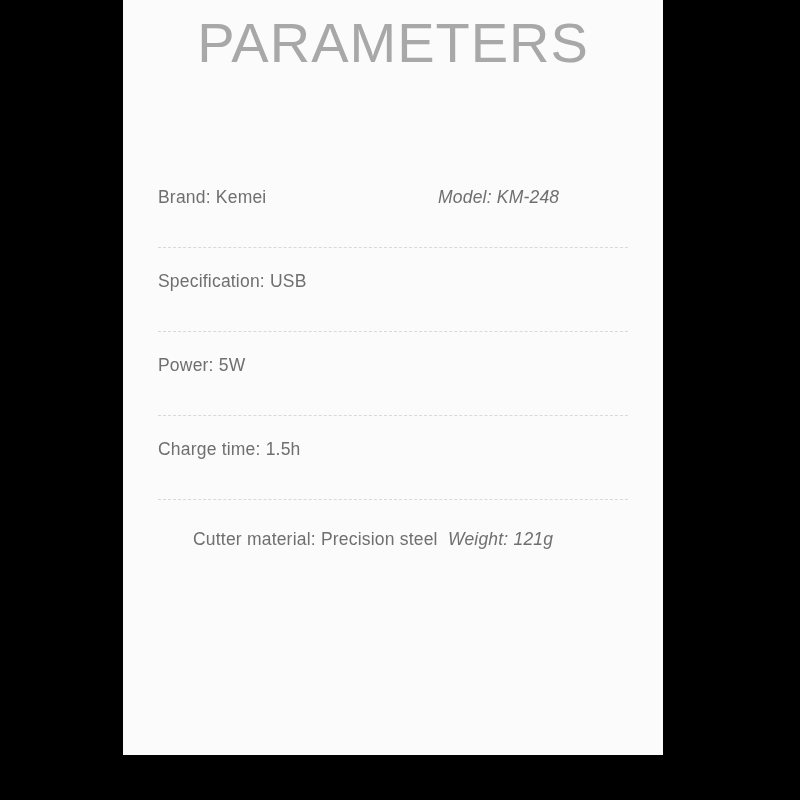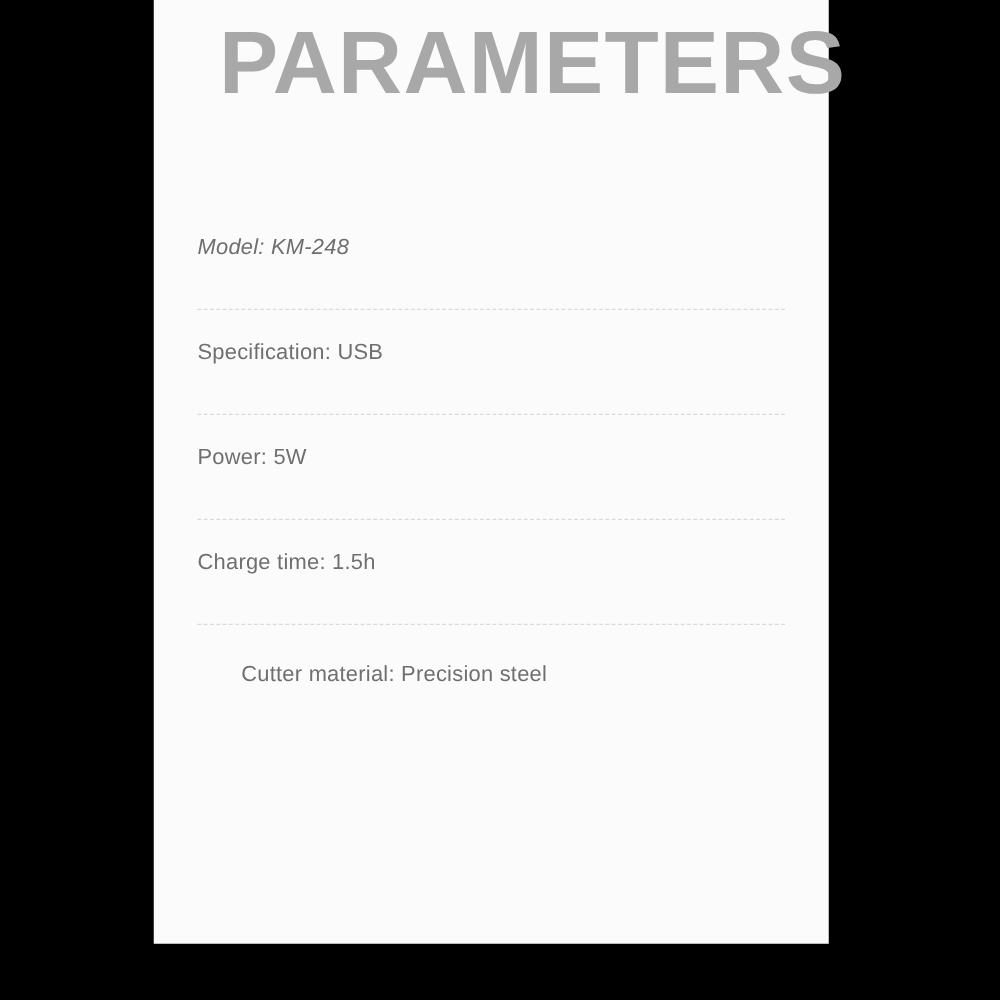--- a/index.html
+++ b/index.html
@@ -27,27 +27,26 @@
     height: 755px;
     background: #fbfbfb;
     box-sizing: border-box;
   }
   .title {
     position: absolute;
     left: 0;
     top: 14px;
     width: 540px;
     text-align: center;
-    font-size: 71px;
+    font-size: 56px;
     letter-spacing: 1px;
-    font-weight: bold;
+    font-weight: normal;
     color: #a8a8a8;
     line-height: 1.05;
     white-space: nowrap;
-    padding-left: 33px;
   }
   .rows {
     position: absolute;
     left: 35px;
     top: 165px;
     width: 470px;
   }
   .row {
     position: relative;
     height: 84px;
@@ -95,20 +94,21 @@
 
 <div id="page">
   <div class="card">
 
     <div class="title">PARAMETERS</div>
 
     <div class="rows">
 
       <div class="row">
         <div class="cells">
+          <div class="cell left">Brand:  Kemei</div>
           <div class="cell right">Model:  KM-248</div>
         </div>
         <div class="divider"></div>
       </div>
 
       <div class="row">
         <div class="cells">
           <div class="cell left">Specification:  USB</div>
         </div>
         <div class="divider"></div>
@@ -124,19 +124,20 @@
       <div class="row">
         <div class="cells">
           <div class="cell left">Charge time:  1.5h</div>
         </div>
         <div class="divider"></div>
       </div>
 
       <div class="row last">
         <div class="cells">
           <div class="cell left">Cutter material: Precision steel</div>
+          <div class="cell right">Weight:  121g</div>
         </div>
 
       </div>
 
     </div>
   </div>
 </div>
 
 </body></html>

